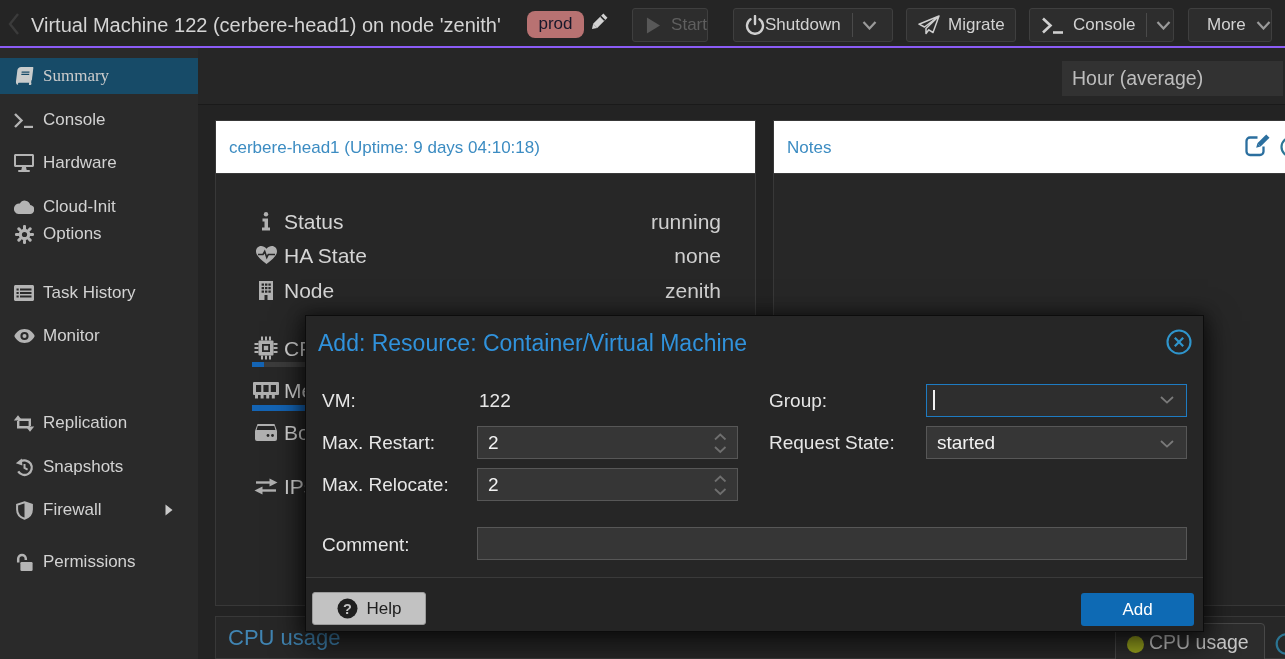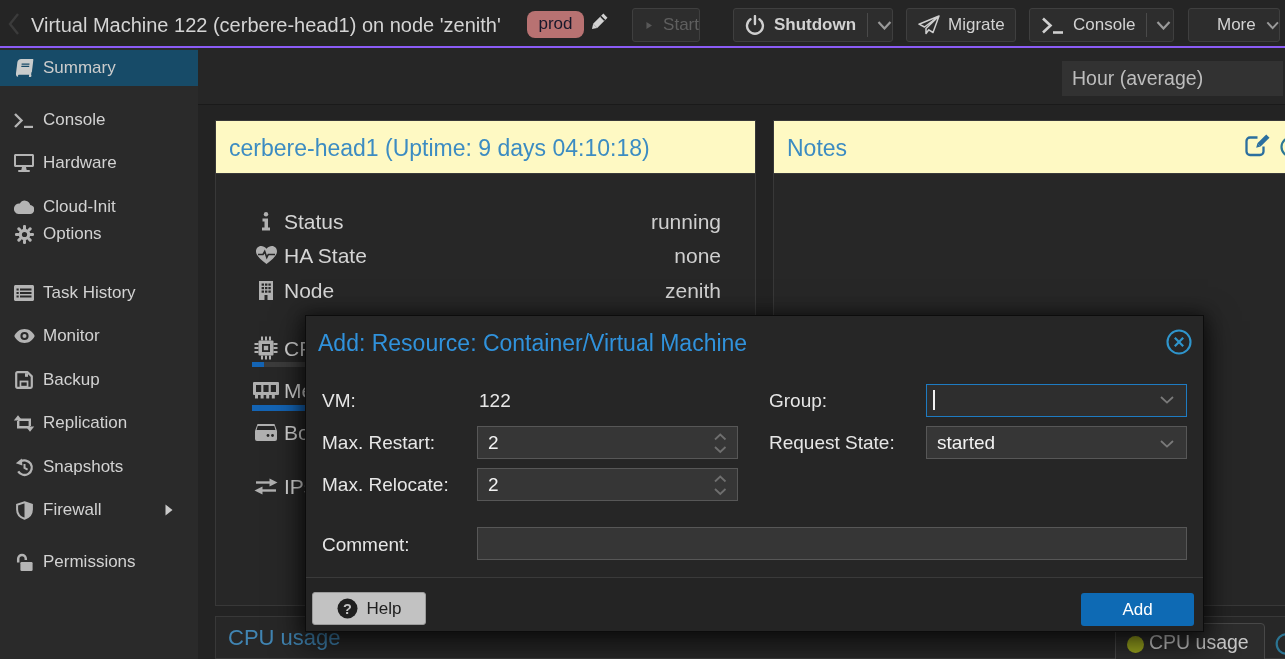--- a/index.html
+++ b/index.html
@@ -22,22 +22,22 @@
     font-size:17px; display:flex; align-items:center; }
   .nav-item .nico { width:24px; margin-left:12px; margin-right:7px; flex:none;
     display:flex; justify-content:center; }
   .nav-item.sel { background:#174b68; color:#cccccc; }
   #content { position:absolute; left:198px; top:48px; width:1087px; height:611px; background:#232323; }
   #ctoolbar { position:absolute; left:0; top:0; width:1087px; height:57px;
     background:#262626; border-bottom:1px solid #1a1a1a; }
   #combo-hour { position:absolute; left:864px; top:13px; width:221px; height:35px;
     background:#323232; color:#bdbdbd; font-size:19.5px; line-height:34px; padding-left:10px; }
   .panel { position:absolute; background:#272727; border:1px solid #383838; }
-  .panel-hd { height:53px; background:#fef9c3; border-bottom:1px solid #3a3a3a;
-    color:#3c8cc2; font-size:23px; display:flex; align-items:center; padding:2px 13px 0; }
+  .panel-hd { height:53px; background:#ffffff; border-bottom:1px solid #3a3a3a;
+    color:#3c8cc2; font-size:17px; display:flex; align-items:center; padding:2px 13px 0; }
   .srow { position:absolute; left:0; width:100%; height:24px; font-size:21px; }
   .srow .sic { position:absolute; left:36px; top:0; width:28px; height:24px;
     display:flex; align-items:center; justify-content:center; }
   .srow .slb { position:absolute; left:68px; top:1px; color:#d4d4d4; }
   .srow .svl { position:absolute; right:34px; top:1px; color:#cfcfcf; }
   .pbar { position:absolute; left:36px; width:467px; background:#3c3c3c; }
   .pfill { height:100%; background:#1464b4; }
   #modal { position:absolute; left:305px; top:315px; width:899px; height:317px;
     background:#262626; border:1px solid #0c0c0c;
     box-shadow:0 10px 28px 4px rgba(0,0,0,0.55), 0 0 14px 2px rgba(0,0,0,0.4);
@@ -62,32 +62,32 @@
     </svg>
   <div id="title">Virtual Machine 122 (cerbere-head1) on node 'zenith'</div>
   <div id="tag-prod">prod</div>
   <svg class="ic" style="position:absolute;left:586px;top:11px;" width="24" height="24" viewBox="0 0 24 24">
       <g transform="rotate(45 12 12)">
         <rect x="9.1" y="1.5" width="5.8" height="14.5" fill="#d2d2d2"></rect>
         <rect x="9.1" y="4.6" width="5.8" height="1.6" fill="#252525"></rect>
         <polygon points="9.1,16 14.9,16 12,20.5" fill="#d2d2d2"></polygon>
       </g>
     </svg>
-  <div class="tbtn disabled" style="left:632px;width:68px;padding-left:13px;">
+  <div class="tbtn disabled" style="left:632px;width:76px;padding-left:13px;">
     <svg class="ic" width="15" height="17" viewBox="0 0 15 17">
         <polygon points="1,0 15,8.5 1,17" fill="#585858"></polygon>
       </svg>
     <span style="margin-left:11px;">Start</span>
     </div>
   <div class="tbtn" style="left:733px;width:160px;padding-left:11px;">
     <svg class="ic" width="20" height="20" viewBox="0 0 20 20">
         <path d="M5.5 4.2a8 8 0 1 0 9 0" fill="none" stroke="#cfcfcf" stroke-width="2.4" stroke-linecap="round"></path>
         <line x1="10" y1="1" x2="10" y2="9" stroke="#cfcfcf" stroke-width="2.4" stroke-linecap="round"></line>
       </svg>
-    <span style="margin-left:9px;font-weight:bold;">Shutdown</span>
+    <span style="">Shutdown</span>
       <span class="tsep"></span>
     <svg class="ic" width="15" height="9" viewBox="0 0 15 9">
         <polyline points="1.5,1 7.5,7.5 13.5,1" fill="none" stroke="#9a9a9a" stroke-width="2.2"></polyline>
       </svg>
     </div>
   <div class="tbtn" style="left:906px;width:110px;padding-left:11px;">
     <svg class="ic" width="22" height="20" viewBox="0 0 22 20">
         <path d="M21 1 L1 9.2 L6.5 12 Z M21 1 L8 13.5 L8 18.5 L10.8 14.8 L15 17.5 Z" fill="none" stroke="#cfcfcf" stroke-width="1.5" stroke-linejoin="round"></path>
       </svg>
     <span style="margin-left:8px;">Migrate</span>
@@ -96,27 +96,27 @@
     <svg class="ic" width="22" height="17" viewBox="0 0 22 17">
         <polyline points="1,1.5 8.5,8.5 1,15.5" fill="none" stroke="#cfcfcf" stroke-width="2.6"></polyline>
         <line x1="11" y1="15.5" x2="21" y2="15.5" stroke="#cfcfcf" stroke-width="2.6"></line>
       </svg>
     <span style="margin-left:9px;">Console</span>
       <span class="tsep"></span>
     <svg class="ic" width="15" height="9" viewBox="0 0 15 9">
         <polyline points="1.5,1 7.5,7.5 13.5,1" fill="none" stroke="#9a9a9a" stroke-width="2.2"></polyline>
       </svg>
     </div>
-  <div class="tbtn" style="left:1188px;width:92px;padding-left:28px;">More
+  <div class="tbtn" style="left:1188px;width:84px;padding-left:18px;">More
     <svg class="ic" style="margin-left:10px;" width="15" height="9" viewBox="0 0 15 9">
         <polyline points="1.5,1 7.5,7.5 13.5,1" fill="none" stroke="#9a9a9a" stroke-width="2.2"></polyline>
       </svg></div>
 </div>
 <div id="sidebar">
-  <div class="nav-item sel" style="top:2px;"><span class="nico">
+  <div class="nav-item sel" style="top:10px;font-family:Liberation Serif, serif;"><span class="nico">
     <svg width="17" height="18" viewBox="0 0 448 512" style="transform:skewX(-7deg);">
           <path fill="#c9cccc" d="M448 360V24c0-13.3-10.7-24-24-24H96C43 0 0 43 0 96v320c0 53 43 96 96 96h328c13.3 0 24-10.7 24-24v-16c0-7.5-3.5-14.3-8.9-18.7-4.2-15.4-4.2-59.3 0-74.7 5.4-4.3 8.9-11.1 8.9-18.6zM128 134c0-3.3 2.7-6 6-6h212c3.3 0 6 2.7 6 6v20c0 3.3-2.7 6-6 6H134c-3.3 0-6-2.7-6-6v-20zm0 64c0-3.3 2.7-6 6-6h212c3.3 0 6 2.7 6 6v20c0 3.3-2.7 6-6 6H134c-3.3 0-6-2.7-6-6v-20zm253 314H96c-17.7 0-32-14.3-32-32 0-17.6 14.4-32 32-32h285c-1.9 17.1-1.9 46.9 0 64z"></path>
         </svg>
     </span>Summary</div>
   <div class="nav-item" style="top:54px;"><span class="nico">
     <svg width="20" height="15" viewBox="0 0 20 15">
           <polyline points="1,1 7.5,7.5 1,14" fill="none" stroke="#b4b4b4" stroke-width="2.4"></polyline>
           <line x1="10" y1="14" x2="19" y2="14" stroke="#b4b4b4" stroke-width="2.4"></line>
         </svg>
     </span>Console</div>
@@ -163,28 +163,20 @@
           </g>
         </svg>
     </span>Task History</div>
   <div class="nav-item" style="top:270px;"><span class="nico">
     <svg width="21" height="14" viewBox="0 0 21 14">
           <path fill="#b4b4b4" d="M10.5 0C6 0 2.1 2.8.3 7c1.8 4.2 5.7 7 10.2 7s8.4-2.8 10.2-7C18.9 2.8 15 0 10.5 0z"></path>
           <circle cx="10.5" cy="7" r="4.1" fill="#2a2a2a"></circle>
           <circle cx="10.5" cy="7" r="2" fill="#b4b4b4"></circle>
         </svg>
     </span>Monitor</div>
-  <div class="nav-item" style="top:314px;"><span class="nico">
-    <svg width="18" height="18" viewBox="0 0 18 18">
-          <path d="M1.2 2.4c0-.7.5-1.2 1.2-1.2h10.2l4.2 4.2v10.2c0 .7-.5 1.2-1.2 1.2H2.4c-.7 0-1.2-.5-1.2-1.2V2.4z" fill="none" stroke="#b4b4b4" stroke-width="2.2" stroke-linejoin="round"></path>
-          <rect x="10" y="2.2" width="3" height="3.6" fill="#b4b4b4"></rect>
-          <rect x="4.6" y="9.6" width="8.8" height="7" fill="#b4b4b4"></rect>
-          <rect x="6.3" y="11.4" width="5.4" height="3.4" fill="#2a2a2a"></rect>
-        </svg>
-    </span>Backup</div>
   <div class="nav-item" style="top:357px;"><span class="nico">
     <svg width="22" height="17" viewBox="0 0 22 17">
           <g stroke="#b4b4b4" stroke-width="2.4" fill="none">
             <path d="M5 4.8 H16.8 V11"></path>
             <path d="M17 12.2 H5.2 V6"></path>
           </g>
           <polygon points="0.8,5.5 9.2,5.5 5,0.2" fill="#b4b4b4"></polygon>
           <polygon points="12.8,11.5 21.2,11.5 17,16.8" fill="#b4b4b4"></polygon>
         </svg>
     </span>Replication</div>

